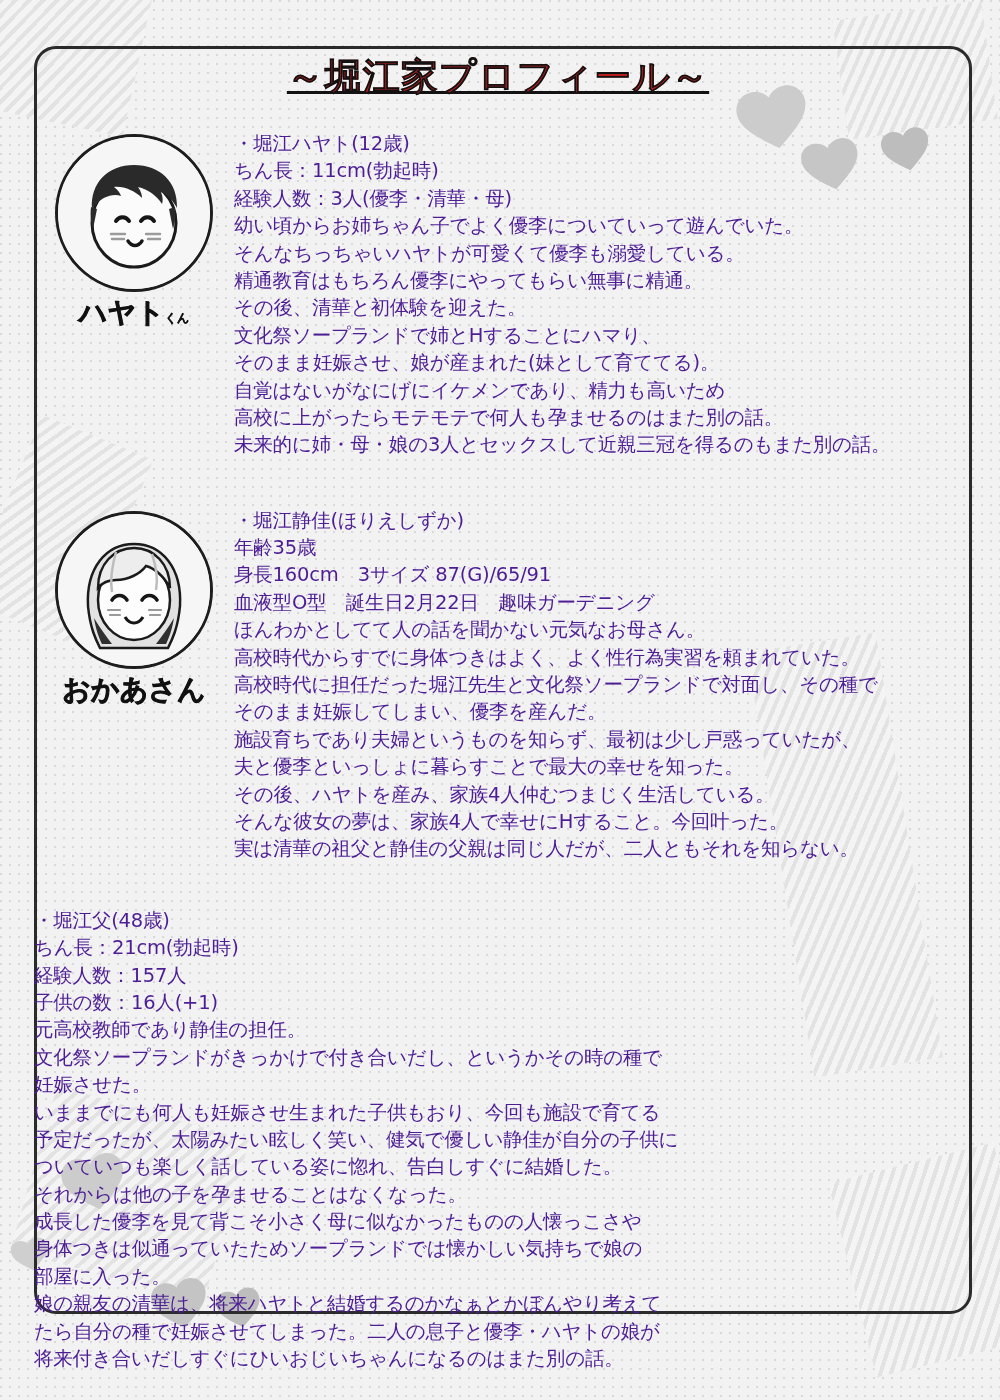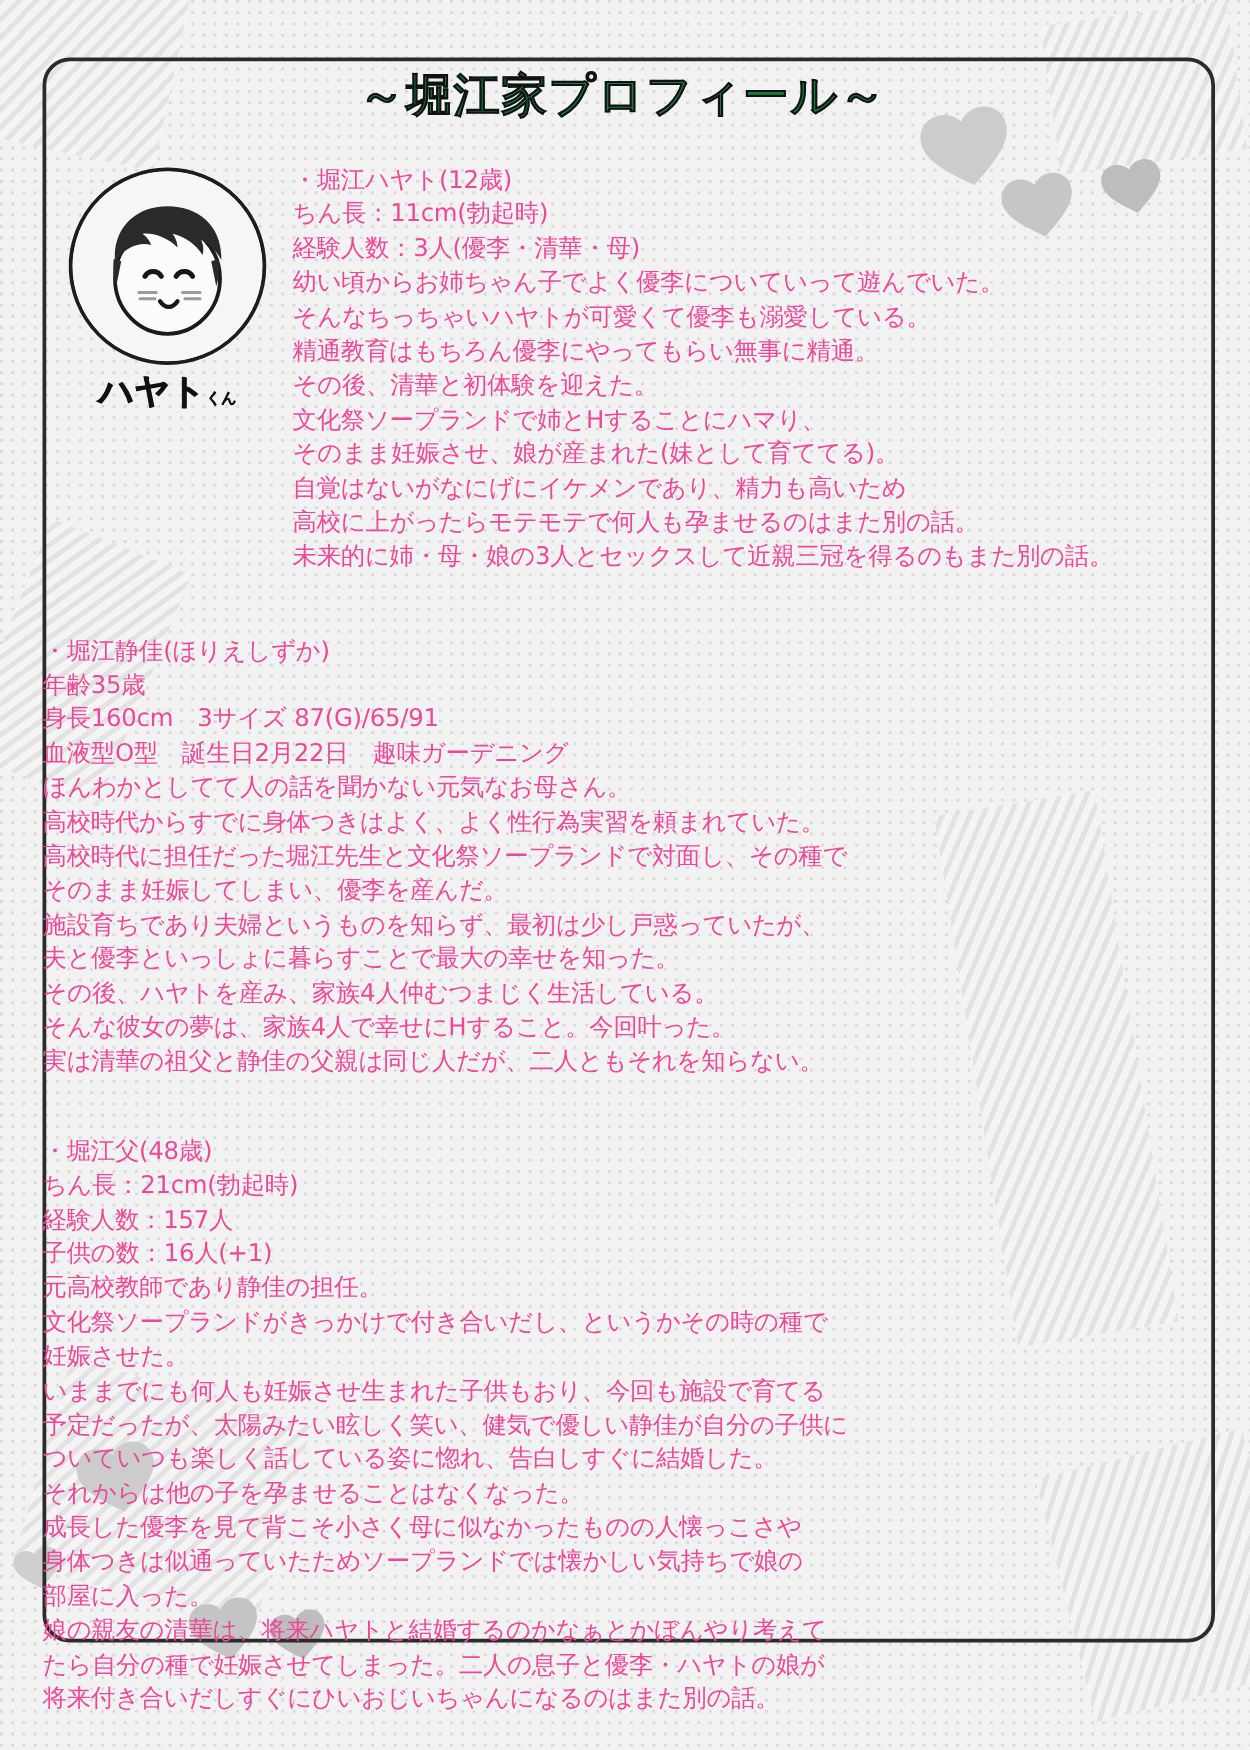--- a/index.html
+++ b/index.html
@@ -61,23 +61,24 @@
   .title {
     position: absolute;
     left: 0;
     right: 4px;
     top: 52px;
     text-align: center;
     font-family: "DejaVu Sans", sans-serif;
     font-weight: bold;
     font-size: 37px;
     letter-spacing: 1px;
-    color: #15803d;
+    color: #b91c1c;
     -webkit-text-stroke: 0.6px #121212;
     z-index: 5;
+    text-decoration: underline;
   }
 
   
   .content {
     position: absolute;
     left: 34px;
     top: 128px;
     right: 16px;
     bottom: 10px;
     z-index: 4;
@@ -121,21 +122,21 @@
 
   .text-col {
     flex: 1 1 auto;
     padding-top: 2px;
   }
   .text-col p {
     margin: 0;
     font-family: "DejaVu Sans", sans-serif;
     font-size: 19.5px;
     line-height: 1.405;
-    color: #ec4899;
+    color: #4c1d95;
     white-space: pre-wrap;
     letter-spacing: -0.2px;
   }
   .spacer-1 { height: 30px; }
   .spacer-2 { height: 26px; }
 </style>
 </head>
 <body>
 
 <div class="page-bg"></div>
@@ -226,20 +227,47 @@
 そのまま妊娠させ、娘が産まれた(妹として育ててる)。
 自覚はないがなにげにイケメンであり、精力も高いため
 高校に上がったらモテモテで何人も孕ませるのはまた別の話。
 未来的に姉・母・娘の3人とセックスして近親三冠を得るのもまた別の話。</p>
     </div>
   </div>
 
   <div class="spacer-1"></div>
 
   <div class="profile">
+    <div class="avatar-col">
+      <div class="avatar">
+        <svg width="152" height="152" viewBox="0 0 152 152">
+          <circle cx="76" cy="76" r="76" fill="#f6f6f6"></circle>
+
+          <path fill="#e2e2e2" stroke="#1b1b1b" stroke-width="2.5" d="M30 92c-2-38 18-62 46-62s48 24 46 62c-2 22-8 34-12 42H42c-4-8-10-20-12-42z"></path>
+
+          <ellipse cx="76" cy="86" rx="36" ry="40" fill="#fdfdfd" stroke="#1b1b1b" stroke-width="2.5"></ellipse>
+
+          <path fill="#ededed" stroke="#1b1b1b" stroke-width="2.5" d="M40 74c0-24 16-40 36-40s36 16 36 40c-6-12-16-20-24-22-6 8-18 14-30 14-8 0-14 3-18 8z"></path>
+          <path d="M58 38c-4 14-6 28-4 40M94 40c4 12 6 26 4 36" stroke="#bdbdbd" stroke-width="2.5" fill="none"></path>
+
+          <path d="M54 86c4-6 11-6 15 0" stroke="#161616" stroke-width="3.6" fill="none" stroke-linecap="round"></path>
+          <path d="M84 86c4-6 11-6 15 0" stroke="#161616" stroke-width="3.6" fill="none" stroke-linecap="round"></path>
+
+          <path d="M50 96h12M52 101h10" stroke="#9a9a9a" stroke-width="2.2" stroke-linecap="round"></path>
+          <path d="M91 96h12M92 101h10" stroke="#9a9a9a" stroke-width="2.2" stroke-linecap="round"></path>
+
+          <path d="M67 103c5 8 13 8 18 0" stroke="#161616" stroke-width="3.2" fill="#ffffff"></path>
+
+          <path fill="#2f2f2f" d="M36 104c2 12 5 20 8 26h10c-6-8-12-16-18-26zM116 104c-2 12-5 20-8 26H98c6-8 12-16 18-26z"></path>
+        </svg>
+      </div>
+      <div class="avatar-name">
+        <span>おかあさん</span><span class="suffix"></span>
+      </div>
+    </div>
     <div class="text-col">
       <p>・堀江静佳(ほりえしずか)
 年齢35歳
 身長160cm　3サイズ 87(G)/65/91
 血液型O型　誕生日2月22日　趣味ガーデニング
 ほんわかとしてて人の話を聞かない元気なお母さん。
 高校時代からすでに身体つきはよく、よく性行為実習を頼まれていた。
 高校時代に担任だった堀江先生と文化祭ソープランドで対面し、その種で
 そのまま妊娠してしまい、優李を産んだ。
 施設育ちであり夫婦というものを知らず、最初は少し戸惑っていたが、

